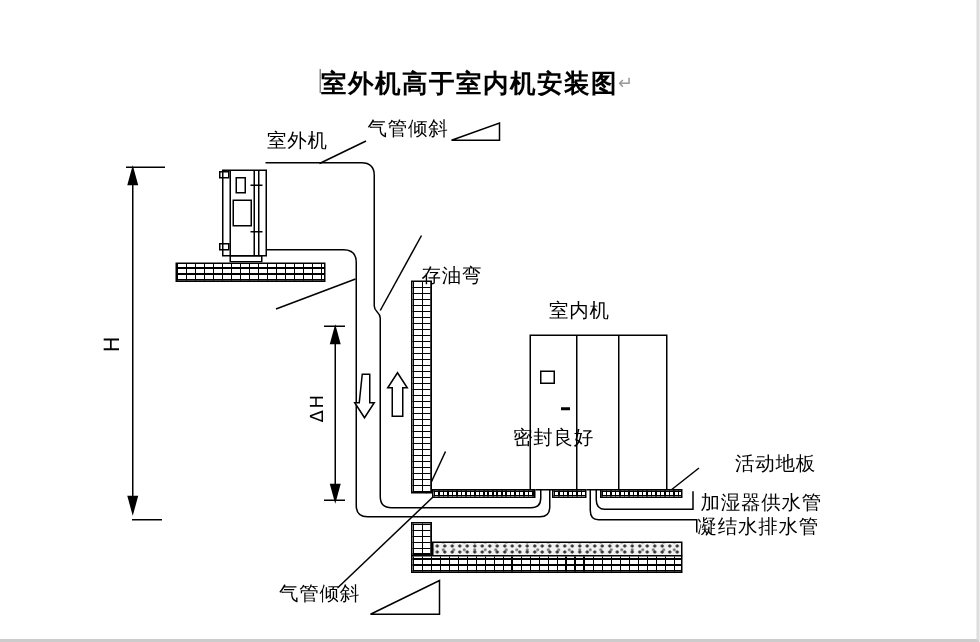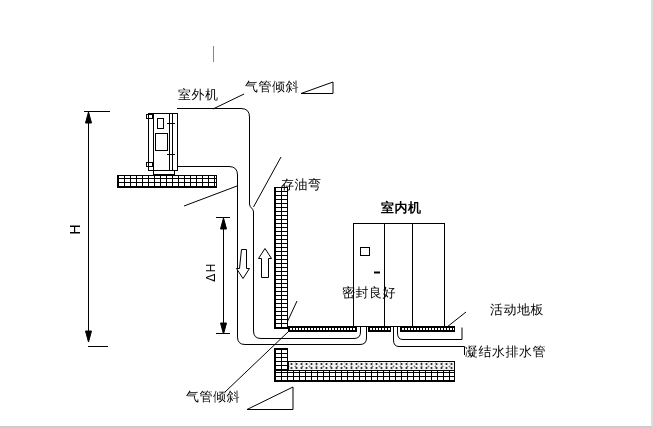--- a/index.html
+++ b/index.html
@@ -98,26 +98,30 @@
 
   <div class="hatch brick" style="left:117px;top:175px;width:100px;height:13px;"></div>
   <div class="hatch brick" style="left:274px;top:187px;width:14px;height:142px;"></div>
   <div class="hatch brick" style="left:274px;top:348px;width:14px;height:23px;"></div>
   <div class="hatch speckle" style="left:288px;top:361px;width:167px;height:10px;"></div>
   <div class="hatch brick" style="left:274px;top:370px;width:181px;height:12px;"></div>
   <div class="hatch fine" style="left:288px;top:326px;width:69px;height:6px;"></div>
   <div class="hatch fine" style="left:368px;top:326px;width:23px;height:6px;"></div>
   <div class="hatch fine" style="left:400px;top:326px;width:55px;height:6px;"></div>
 
+  <div class="title">
+    <span>室外机高于室内机安装图</span><span class="ret">↵</span>
+  </div>
 
   <div class="lbl" style="left:150px;top:87px;margin-left:28px;">室外机</div>
   <div class="lbl" style="left:245px;top:79px;">气管倾斜</div>
   <div class="lbl" style="left:281px;top:142px;margin-top:35px;">存油弯</div>
-  <div class="lbl" style="left:381px;top:200px;font-weight:bold;">室内机</div>
+  <div class="lbl" style="left:366px;top:200px;">室内机</div>
   <div class="lbl" style="left:294px;top:285px;margin-left:48px;">密封良好</div>
   <div class="lbl" style="left:490px;top:302px;">活动地板</div>
+  <div class="lbl" style="left:467px;top:328px;">加湿器供水管</div>
   <div class="lbl" style="left:465px;top:344px;">凝结水排水管</div>
   <div class="lbl" style="left:186px;top:389px;">气管倾斜</div>
 
   <div class="rot" style="left:64px;top:221px;width:22px;height:16px;font-size:14px;">H</div>
   <div class="rot" style="left:196px;top:264px;width:30px;height:16px;font-size:12px;">ΔH</div>
 
 </div>
 
 </body></html>

